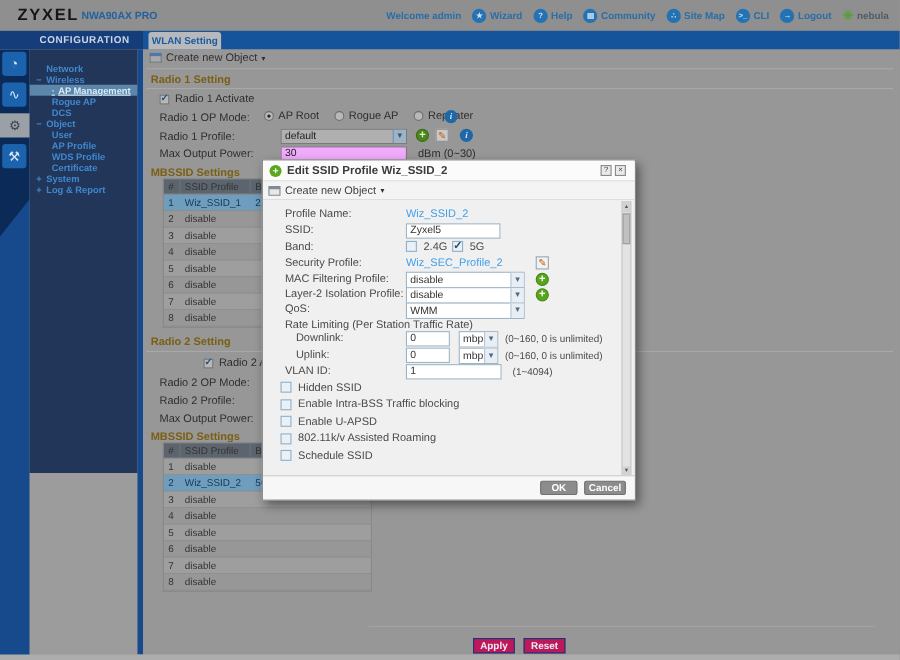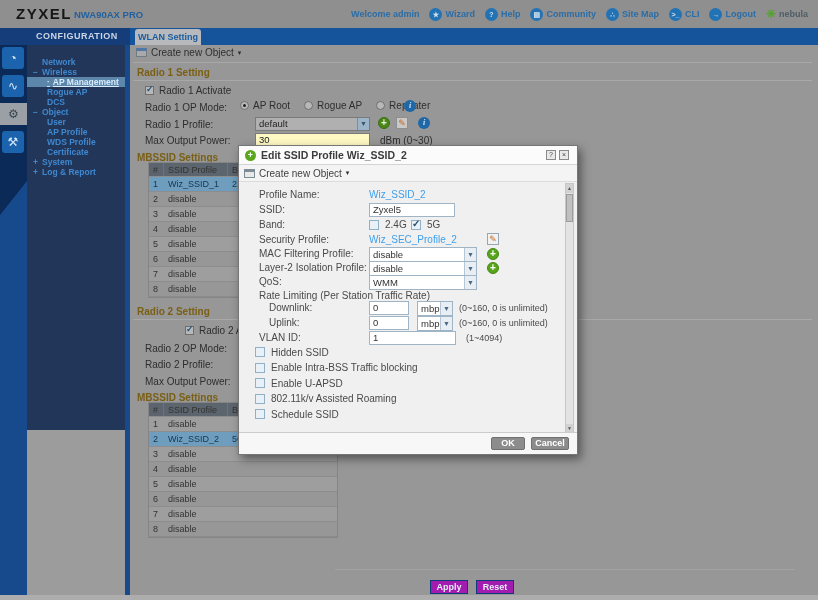--- a/index.html
+++ b/index.html
@@ -52,21 +52,21 @@
   .cb.on::after{content:"✓";position:absolute;left:0;top:-3px;font-size:9px;font-weight:bold;color:#1d4f7e;}
   .cbrow{position:absolute;font-size:10px;color:#2e2e2e;display:flex;align-items:center;gap:5px;}
   .ropt{display:inline-flex;align-items:center;gap:4px;margin-right:14px;cursor:pointer;}
   .rdo{display:inline-block;width:9px;height:9px;border-radius:50%;background:#b8b8b8;border:1px solid #6e6e6e;position:relative;}
   .rdo.on::after{content:"";position:absolute;left:2px;top:2px;width:3px;height:3px;border-radius:50%;background:#222;}
   .rgroup{position:absolute;display:flex;font-size:10px;color:#2e2e2e;align-items:center;}
   .dimsel{position:absolute;height:14px;background:#b0b0b0;border:1px solid #7a7a7a;font-size:9.5px;color:#222;
           line-height:12px;padding-left:3px;cursor:pointer;}
   .dimsel .arr{position:absolute;right:0;top:0;width:12px;height:12px;background:#9cb4c9;border-left:1px solid #7a8fa3;
           color:#3c5268;font-size:7px;text-align:center;line-height:12px;}
-  .diminp{position:absolute;height:13px;background:#fef9c3;border:1px solid #7a7a7a;font-size:9.5px;color:#222;
+  .diminp{position:absolute;height:13px;background:#f0abfc;border:1px solid #7a7a7a;font-size:9.5px;color:#222;
           line-height:11px;padding-left:3px;}
   .addico{position:absolute;width:12px;height:12px;border-radius:50%;background:#4a8719;border:1px solid #3c6d12;
           color:#e6f0da;font-size:10px;font-weight:bold;line-height:10px;text-align:center;cursor:pointer;}
   .editico{position:absolute;width:12px;height:12px;background:#c9c9c9;border:1px solid #8f8f8f;color:#c2641a;
           font-size:9px;line-height:11px;text-align:center;cursor:pointer;}
   .infoico{position:absolute;width:12px;height:12px;border-radius:50%;background:#1e68a8;color:#d7e5f2;
           font-size:8px;font-weight:bold;font-style:italic;font-family:"Liberation Serif",serif;line-height:12px;text-align:center;cursor:pointer;}
   .winico{display:inline-block;width:11px;height:9px;background:#a9a9a9;border:1px solid #6f7b85;border-top:3px solid #4f77a8;vertical-align:-1px;}
   .createbar{position:absolute;font-size:10px;color:#2e2e2e;display:flex;align-items:center;gap:4px;cursor:pointer;}
   .caret{font-size:7px;color:#2e2e2e;}
@@ -77,21 +77,21 @@
   .trow:nth-child(odd){background:#979797;}
   .trow.thead{height:14px;background:#5c656d;color:#c2c6ca;cursor:default;}
   .trow.thead .tc{border-right:1px solid #6b747c;}
   .trow.sel{background:#6f9dbd;}
   .trow.sel .tc{color:#15364f;}
   .tc{font-size:9px;line-height:14px;padding-left:4px;color:#333;overflow:hidden;white-space:nowrap;}
   .tc0{width:15px;}
   .tc1{width:64px;}
   .tc2{flex:1;}
 
-  .bluebtn{position:absolute;height:14px;background:#a21caf;border:1px solid #0e3a78;color:#e9eef5;
+  .bluebtn{position:absolute;height:14px;background:#be185d;border:1px solid #0e3a78;color:#e9eef5;
            font-size:9px;font-weight:bold;text-align:center;line-height:12px;cursor:pointer;}
 
   
   .dialog{position:absolute;left:238px;top:145px;width:340px;height:310px;background:#f0f0f0;
           border:1px solid #767676;box-shadow:3px 4px 9px rgba(0,0,0,.45);z-index:50;}
   .dtitle{position:absolute;left:0;top:0;right:0;height:19px;background:#fbfbfb;border-bottom:1px solid #d4d4d4;}
   .dplus{position:absolute;left:6px;top:4px;width:11px;height:11px;border-radius:50%;background:#58a71c;color:#fff;
          font-size:9px;font-weight:bold;line-height:10px;text-align:center;}
   .dtext{position:absolute;left:22px;top:3px;font-size:10.5px;font-weight:bold;color:#3c3c3c;}
   .dbtn{position:absolute;top:4px;width:10px;height:10px;background:#e9e9e9;border:1px solid #8a8a8a;

